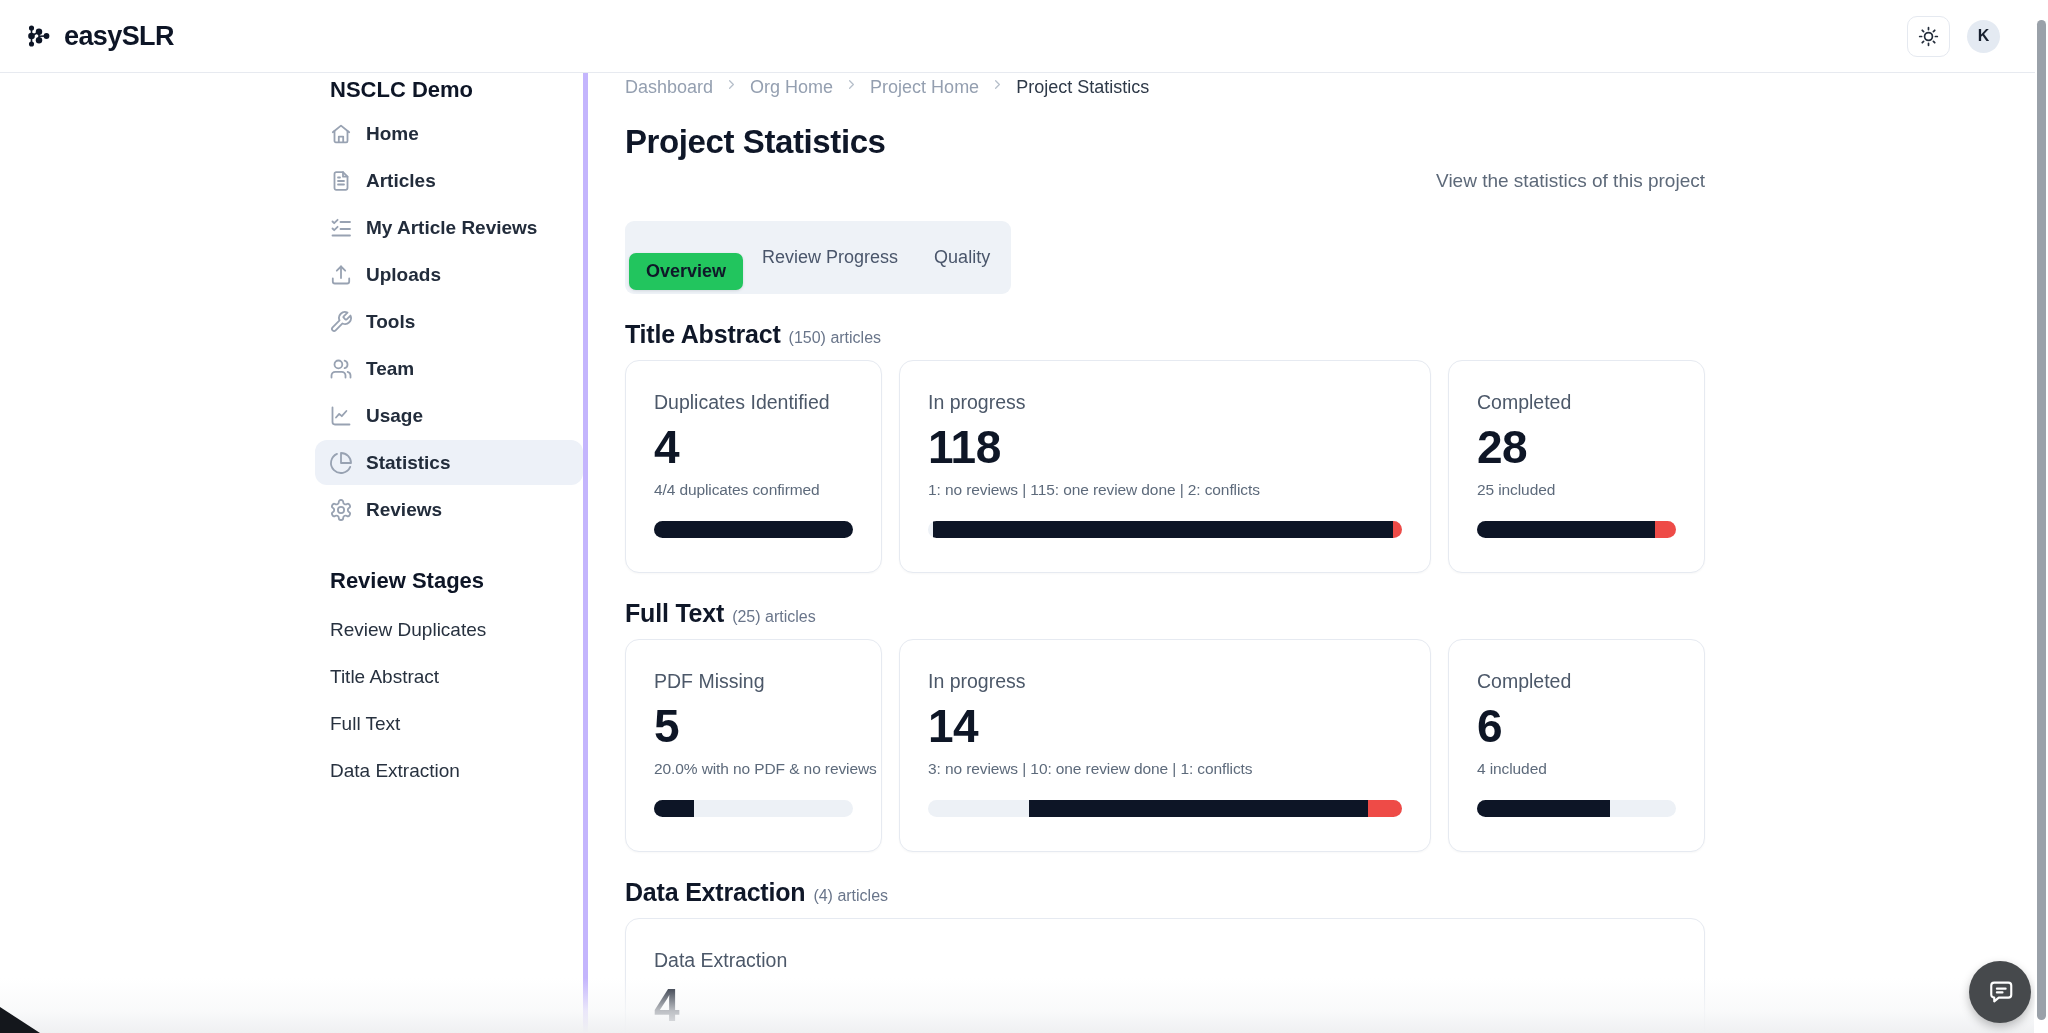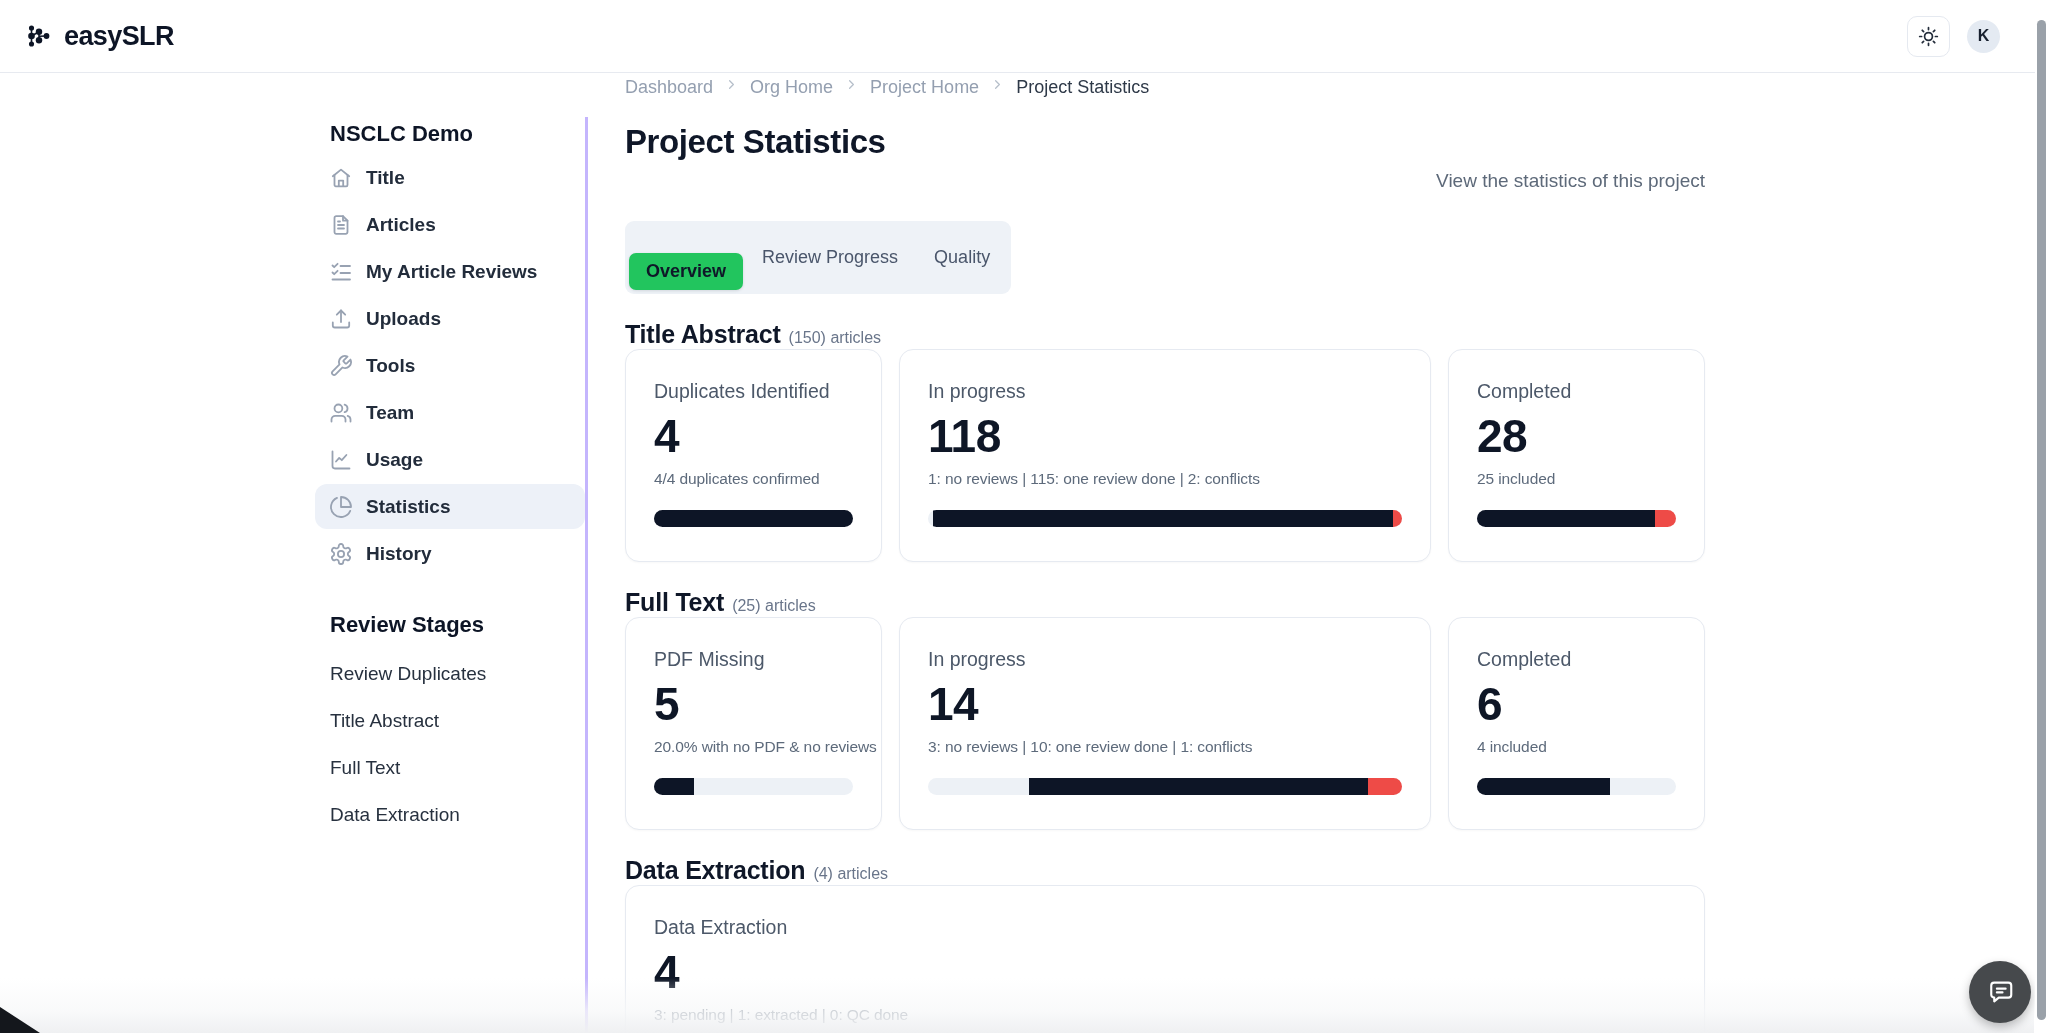--- a/index.html
+++ b/index.html
@@ -14,21 +14,21 @@
   .hdr-right{display:flex;align-items:center;gap:17px;}
   .theme-btn{width:43px;height:41px;border:1px solid #e5e9f0;border-radius:10px;background:#fff;
     display:flex;align-items:center;justify-content:center;color:#242d3b;cursor:pointer;padding:0;}
   .theme-btn svg{width:23px;height:23px;}
   .avatar{width:33px;height:33px;border-radius:50%;background:#e4eaf2;display:flex;align-items:center;
     justify-content:center;font-size:16px;font-weight:700;color:#17202e;cursor:pointer;}
 
   
   .body-row{display:flex;height:960px;}
   .gutter{width:315px;flex:none;}
-  .sidebar{width:273px;flex:none;border-right:3px solid #c4b5fd;box-sizing:border-box;padding-top:4px;margin-top:44px;}
+  .sidebar{width:273px;flex:none;border-right:5px solid #c4b5fd;box-sizing:border-box;padding-top:4px;}
   .main{flex:1;box-sizing:border-box;padding:4px 0 0 37px;}
   .content{width:1080px;}
 
   
   .project-name{font-size:22px;font-weight:700;color:#0d1526;margin:0 0 8px 15px;line-height:26px;}
   .nav-item{display:flex;align-items:center;gap:13px;height:45px;padding:0 14px;border-radius:12px;
     margin-bottom:2px;cursor:pointer;color:#222c3b;font-size:19px;font-weight:600;box-sizing:border-box;}
   .nav-item.active{background:#edf1f8;}
   .nav-ico{width:24px;height:24px;color:#98a2b2;flex:none;}
   .stages-title{font-size:22px;font-weight:700;color:#0d1526;margin:36px 0 12px 15px;line-height:26px;}
@@ -45,21 +45,21 @@
 
   .tabs{margin-top:29px;display:inline-flex;background:#eef2f7;border-radius:9px;padding:4px;gap:2px;}
   .tab{border:none;background:transparent;font-family:inherit;font-size:18px;font-weight:500;color:#4a566b;
     padding:7px 17px;border-radius:7px;cursor:pointer;line-height:23px;}
   .tab.active{background:#22c55e;color:#0f1828;font-weight:600;box-shadow:0 1px 3px rgba(15,23,42,.12);margin-top:28px;}
 
   .section{margin-top:26px;}
   .sec-head{display:flex;align-items:baseline;gap:8px;}
   .sec-title{font-size:25px;font-weight:700;margin:0;color:#0f1728;letter-spacing:-0.2px;}
   .sec-note{font-size:16px;color:#69758a;}
-  .cards{display:flex;gap:17px;}
+  .cards{display:flex;gap:17px;margin-top:11px;}
   .card{background:#fff;border:1px solid #e6eaf1;border-radius:14px;box-sizing:border-box;
     padding:30px 28px;box-shadow:0 1px 2px rgba(16,24,40,.03);}
   .card.small{width:257px;flex:none;height:213px;}
   .card.wide{flex:1;height:213px;}
   .card.full{width:100%;min-height:250px;}
   .card-label{font-size:19.5px;color:#4c5869;line-height:23px;}
   .card-value{margin-top:9px;font-size:46px;line-height:48px;font-weight:800;color:#0e1626;letter-spacing:-0.5px;}
   .card-sub{margin-top:10px;font-size:15.5px;color:#5d6a7b;white-space:nowrap;letter-spacing:-0.1px;}
   .bar{margin-top:22px;height:17px;border-radius:9px;background:#edf1f6;overflow:hidden;display:flex;}
   .seg{height:100%;}
@@ -116,21 +116,21 @@
 
     <aside class="sidebar">
       <div class="project-name">NSCLC Demo</div>
       <nav id="sidebar-nav">
           <div class="nav-item">
             <svg class="nav-ico" viewBox="0 0 24 24" fill="none" stroke="currentColor" stroke-width="1.8" stroke-linecap="round" stroke-linejoin="round">
               <path d="M3.8 10.2 12 3.6l8.2 6.6"></path>
               <path d="M5.5 8.9V19a1.3 1.3 0 0 0 1.3 1.3h10.4A1.3 1.3 0 0 0 18.5 19V8.9"></path>
               <path d="M9.8 20.2v-5.6h4.4v5.6"></path>
             </svg>
-            <span>Title</span>
+            <span>Home</span>
           </div>
           <div class="nav-item">
             <svg class="nav-ico" viewBox="0 0 24 24" fill="none" stroke="currentColor" stroke-width="1.8" stroke-linecap="round" stroke-linejoin="round">
               <path d="M14 3.2H7.2A1.7 1.7 0 0 0 5.5 4.9v14.2a1.7 1.7 0 0 0 1.7 1.7h9.6a1.7 1.7 0 0 0 1.7-1.7V7.7z"></path>
               <path d="M14 3.2v4.5h4.5"></path>
               <path d="M9 12h6M9 15.5h6M9 8.5h2"></path>
             </svg>
             <span>Articles</span>
           </div>
           <div class="nav-item">
@@ -176,21 +176,21 @@
               <path d="M21.21 15.89A10 10 0 1 1 8 2.83"></path>
               <path d="M22 12A10 10 0 0 0 12 2v10z"></path>
             </svg>
             <span>Statistics</span>
           </div>
           <div class="nav-item">
             <svg class="nav-ico" viewBox="0 0 24 24" fill="none" stroke="currentColor" stroke-width="1.8" stroke-linecap="round" stroke-linejoin="round">
               <path d="M12.22 2h-.44a2 2 0 0 0-2 2v.18a2 2 0 0 1-1 1.73l-.43.25a2 2 0 0 1-2 0l-.15-.08a2 2 0 0 0-2.73.73l-.22.38a2 2 0 0 0 .73 2.73l.15.1a2 2 0 0 1 1 1.72v.51a2 2 0 0 1-1 1.74l-.15.09a2 2 0 0 0-.73 2.73l.22.38a2 2 0 0 0 2.73.73l.15-.08a2 2 0 0 1 2 0l.43.25a2 2 0 0 1 1 1.73V20a2 2 0 0 0 2 2h.44a2 2 0 0 0 2-2v-.18a2 2 0 0 1 1-1.73l.43-.25a2 2 0 0 1 2 0l.15.08a2 2 0 0 0 2.73-.73l.22-.39a2 2 0 0 0-.73-2.73l-.15-.08a2 2 0 0 1-1-1.74v-.5a2 2 0 0 1 1-1.74l.15-.09a2 2 0 0 0 .73-2.73l-.22-.38a2 2 0 0 0-2.73-.73l-.15.08a2 2 0 0 1-2 0l-.43-.25a2 2 0 0 1-1-1.73V4a2 2 0 0 0-2-2z"></path>
               <circle cx="12" cy="12" r="3.1"></circle>
             </svg>
-            <span>History</span>
+            <span>Reviews</span>
           </div>
         </nav>
       <div class="stages-title">Review Stages</div>
       <nav id="stages-nav">
           <div class="stage-item">Review Duplicates</div>
           <div class="stage-item">Title Abstract</div>
           <div class="stage-item">Full Text</div>
           <div class="stage-item">Data Extraction</div>
         </nav>
     </aside>

